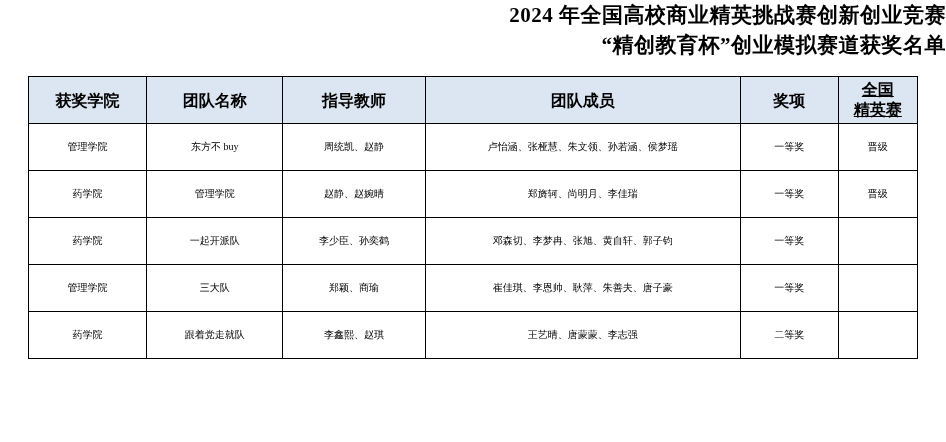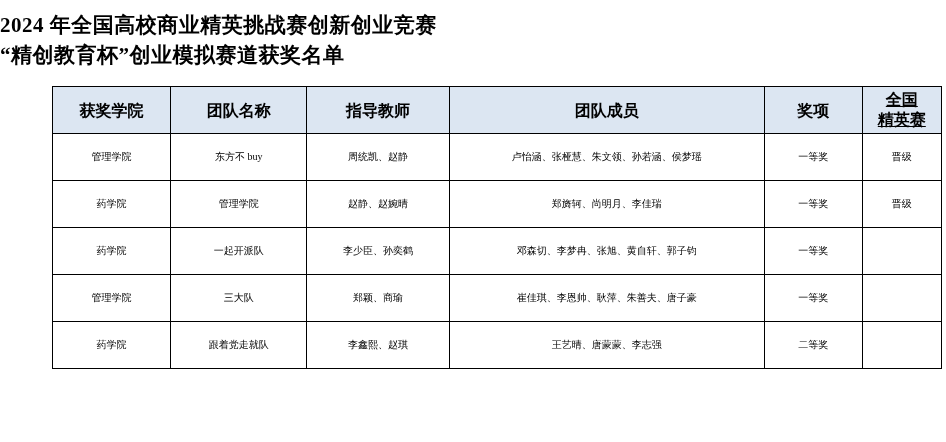--- a/index.html
+++ b/index.html
@@ -15,38 +15,36 @@
     overflow: hidden;
   }
   .page {
     width: 946px;
     height: 442px;
     position: relative;
     box-sizing: border-box;
     padding: 0;
   }
   .title-block {
-    text-align: left;
-    padding-top: 10px;
+    text-align: right;
   }
   .title-line {
     font-size: 21px;
     font-weight: bold;
     line-height: 30px;
     letter-spacing: 0.5px;
   }
   .table-wrap {
     margin: 16px auto 0 auto;
     width: 890px;
   }
   table.award-table {
     border-collapse: collapse;
     width: 100%;
     table-layout: fixed;
-    margin-left: 24px;
   }
   table.award-table th,
   table.award-table td {
     border: 1px solid #000000;
     text-align: center;
     vertical-align: middle;
     font-size: 15px;
     padding: 0 4px;
   }
   table.award-table thead th {

